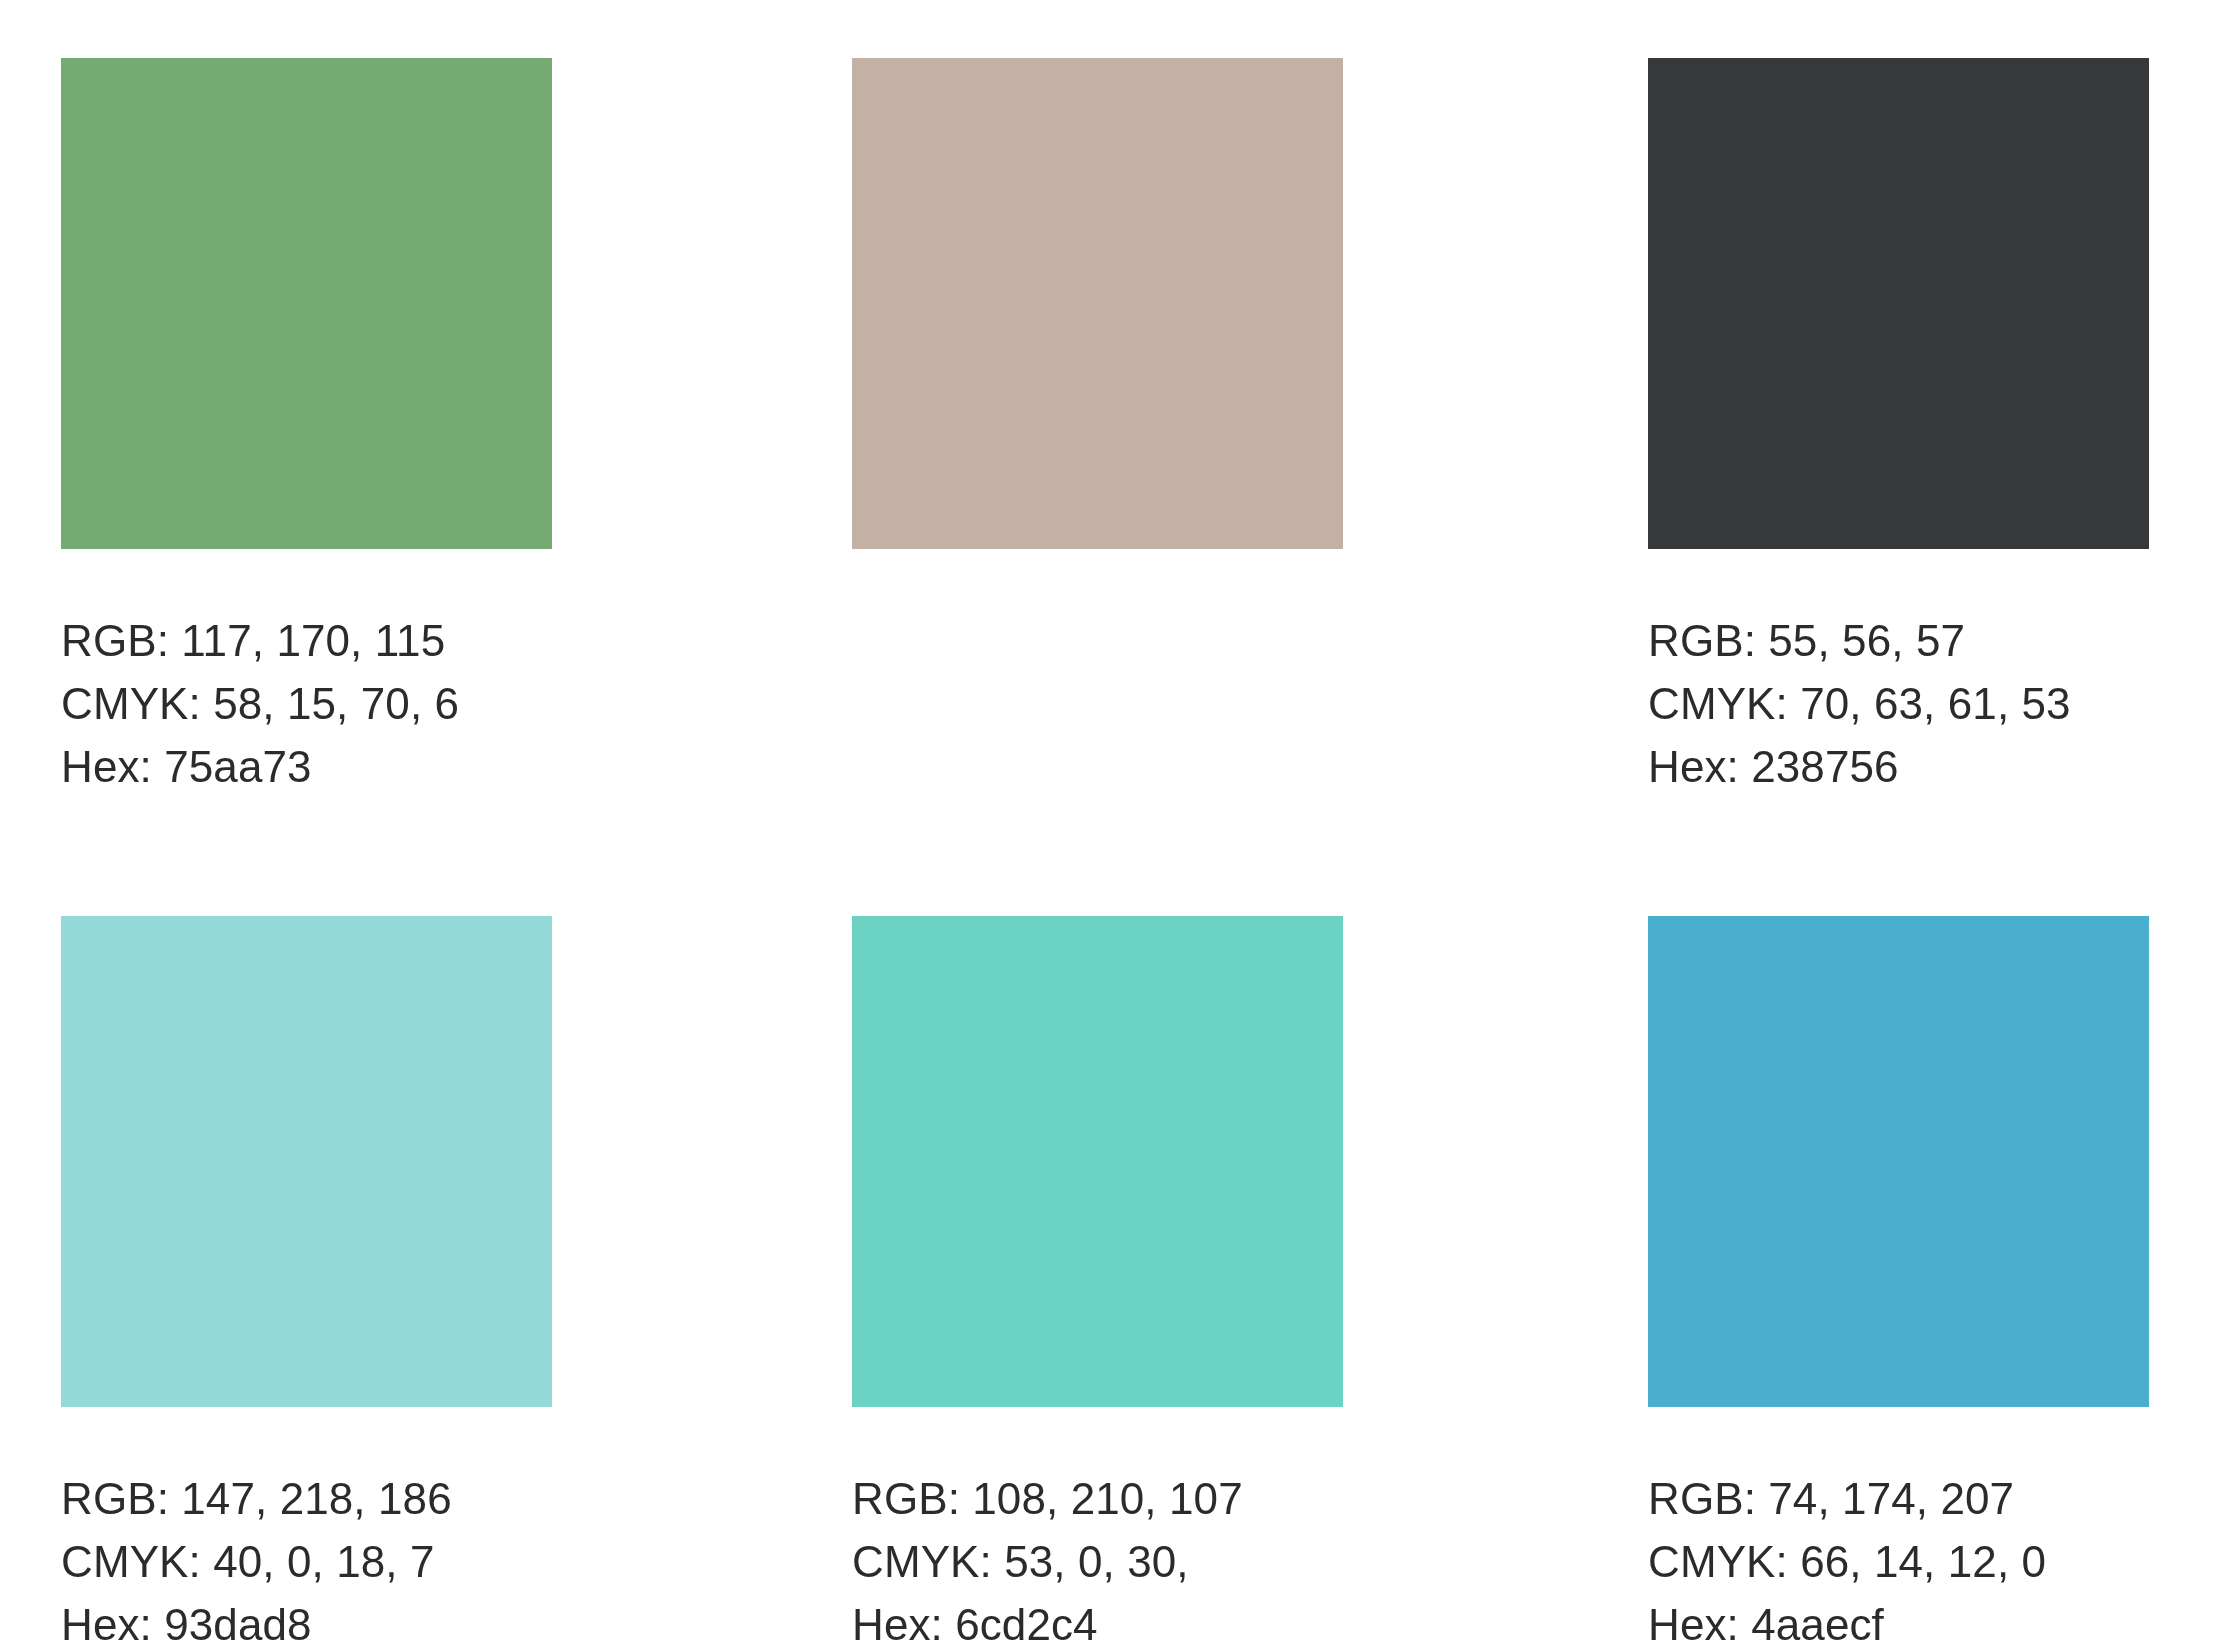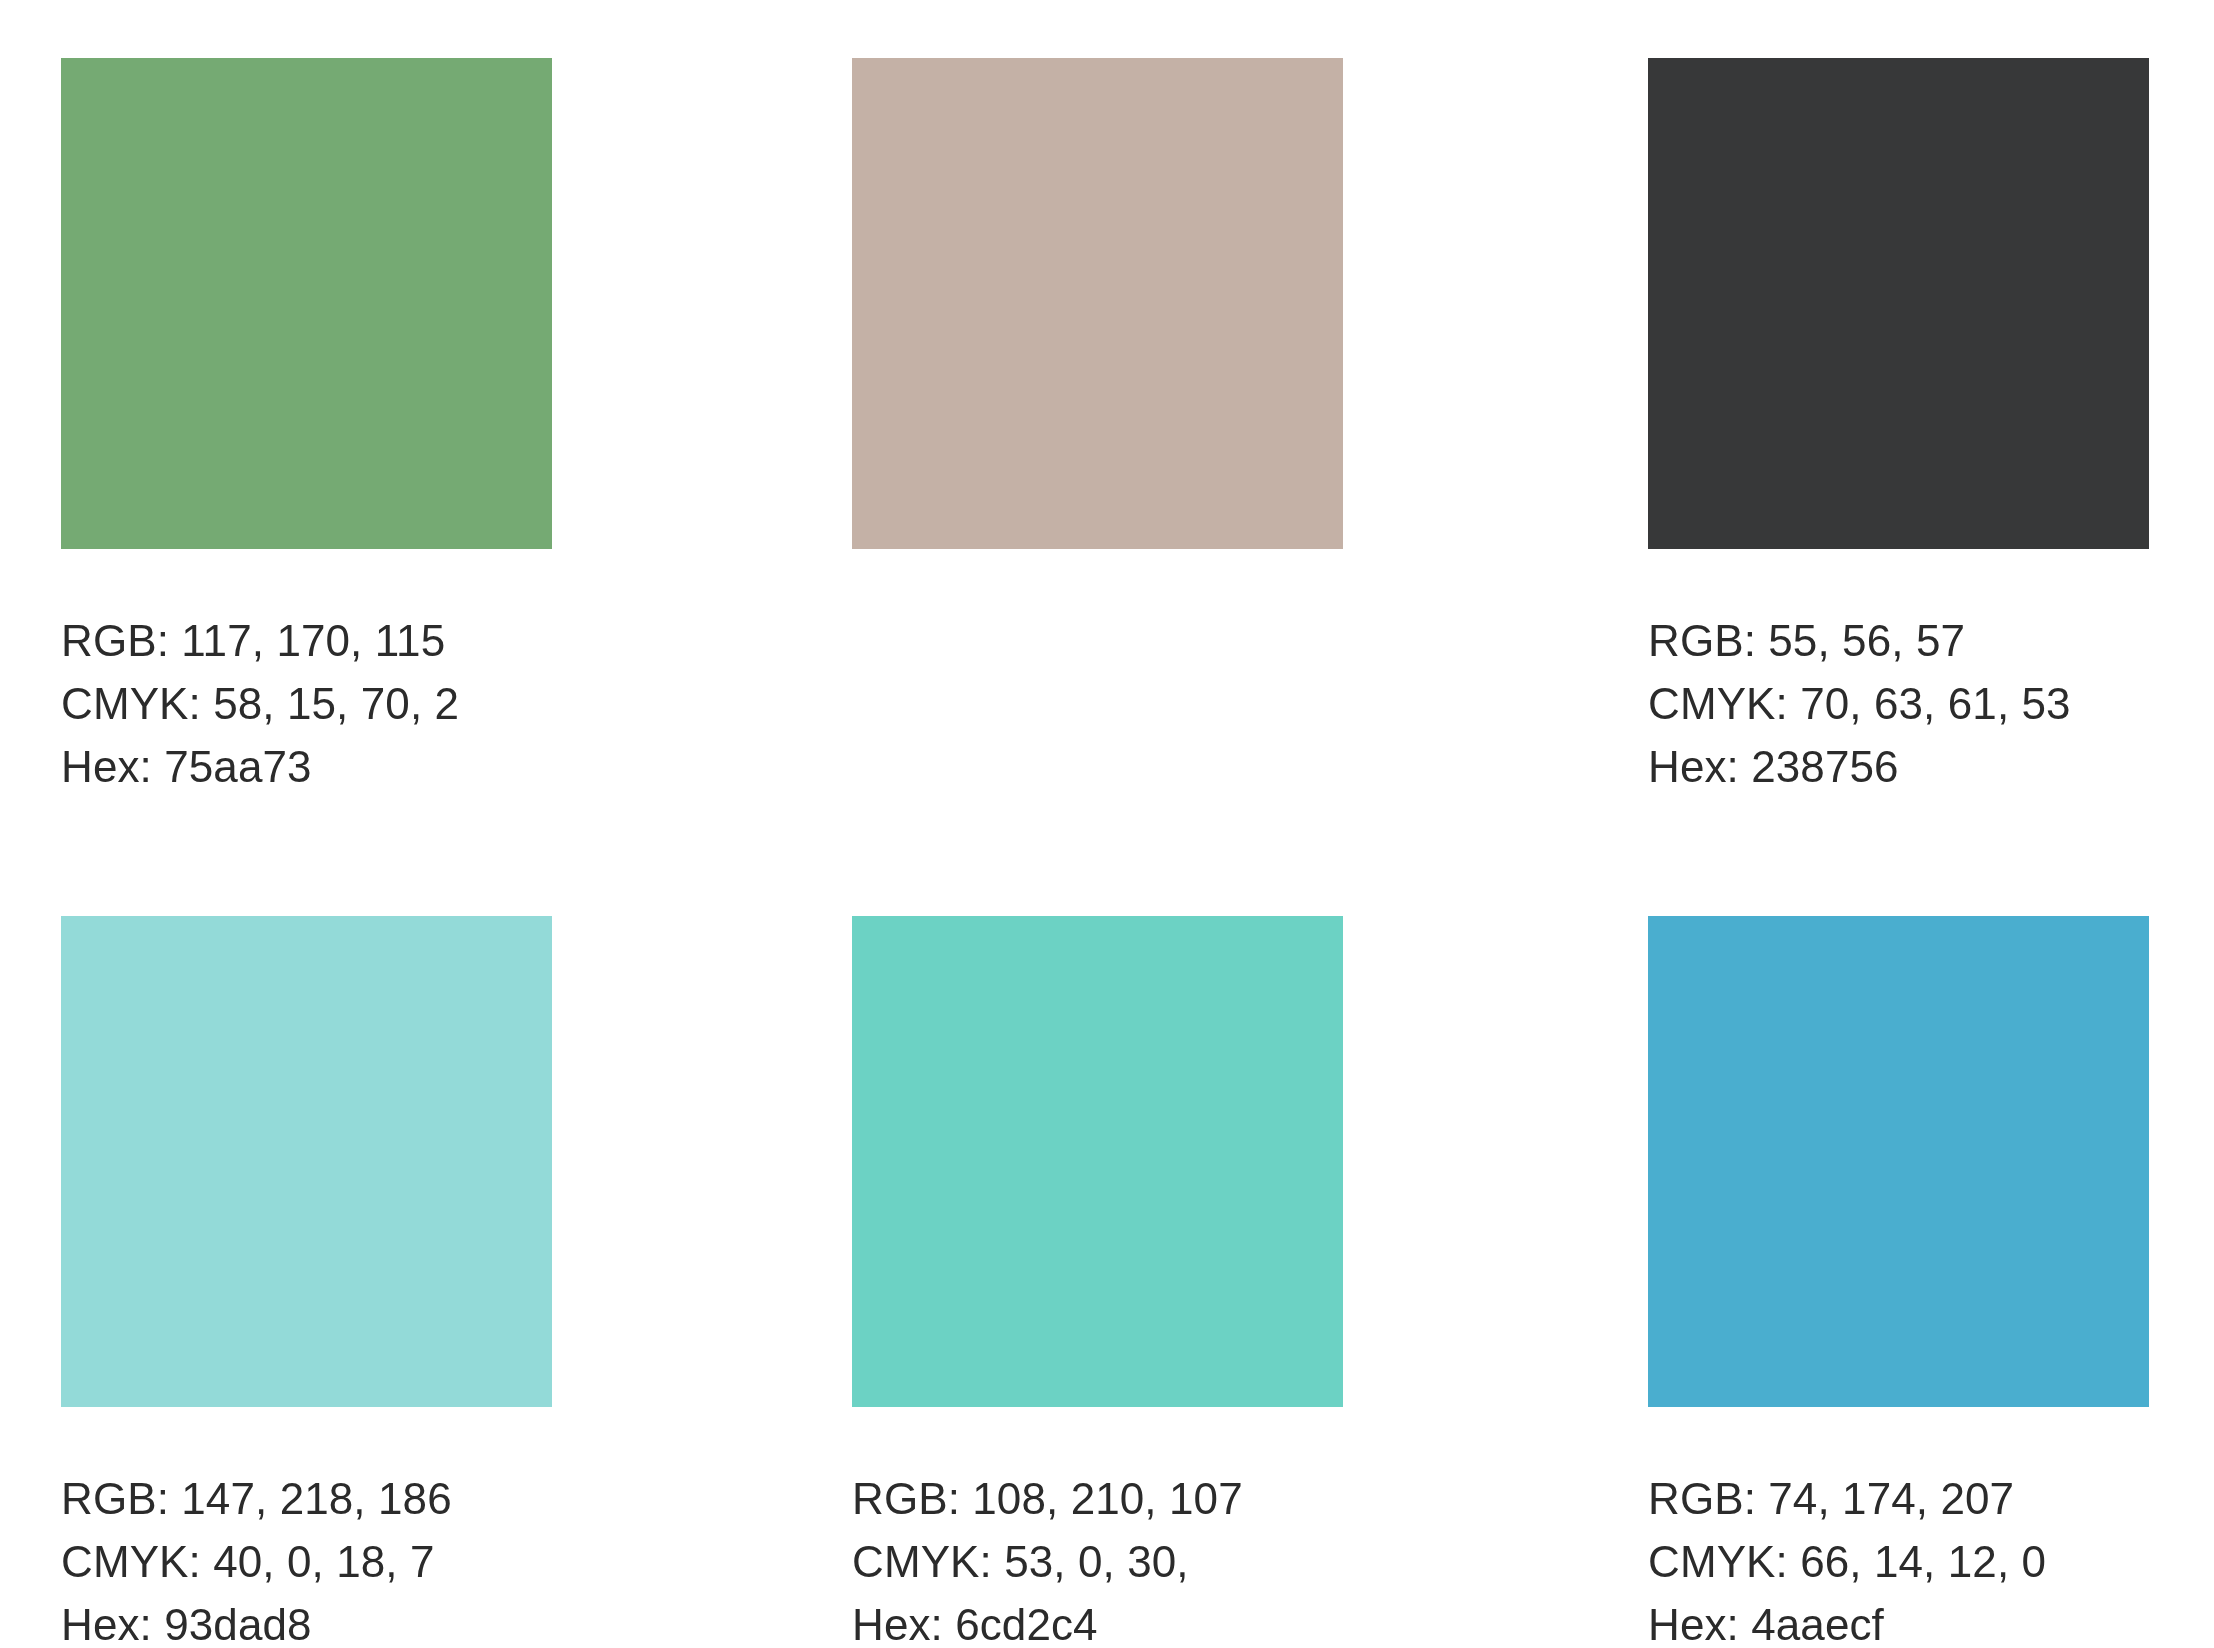--- a/index.html
+++ b/index.html
@@ -61,21 +61,21 @@
 </style>
 </head>
 <body>
 
 <div id="palette-sheet">
 
   <div class="swatch-cell col-1 row-1">
     <div class="swatch-chip" style="background-color: rgb(117, 170, 115);"></div>
     <div class="swatch-info">
       <span class="swatch-line">RGB: 117, 170, 115</span>
-      <span class="swatch-line">CMYK: 58, 15, 70, 2</span>
+      <span class="swatch-line">CMYK: 58, 15, 70, 6</span>
       <span class="swatch-line">Hex: 75aa73</span>
     </div>
   </div>
 
   <div class="swatch-cell col-2 row-1">
     <div class="swatch-chip" style="background-color: rgb(196, 177, 166);"></div>
   </div>
 
   <div class="swatch-cell col-3 row-1">
     <div class="swatch-chip" style="background-color: rgb(55, 56, 57);"></div>

